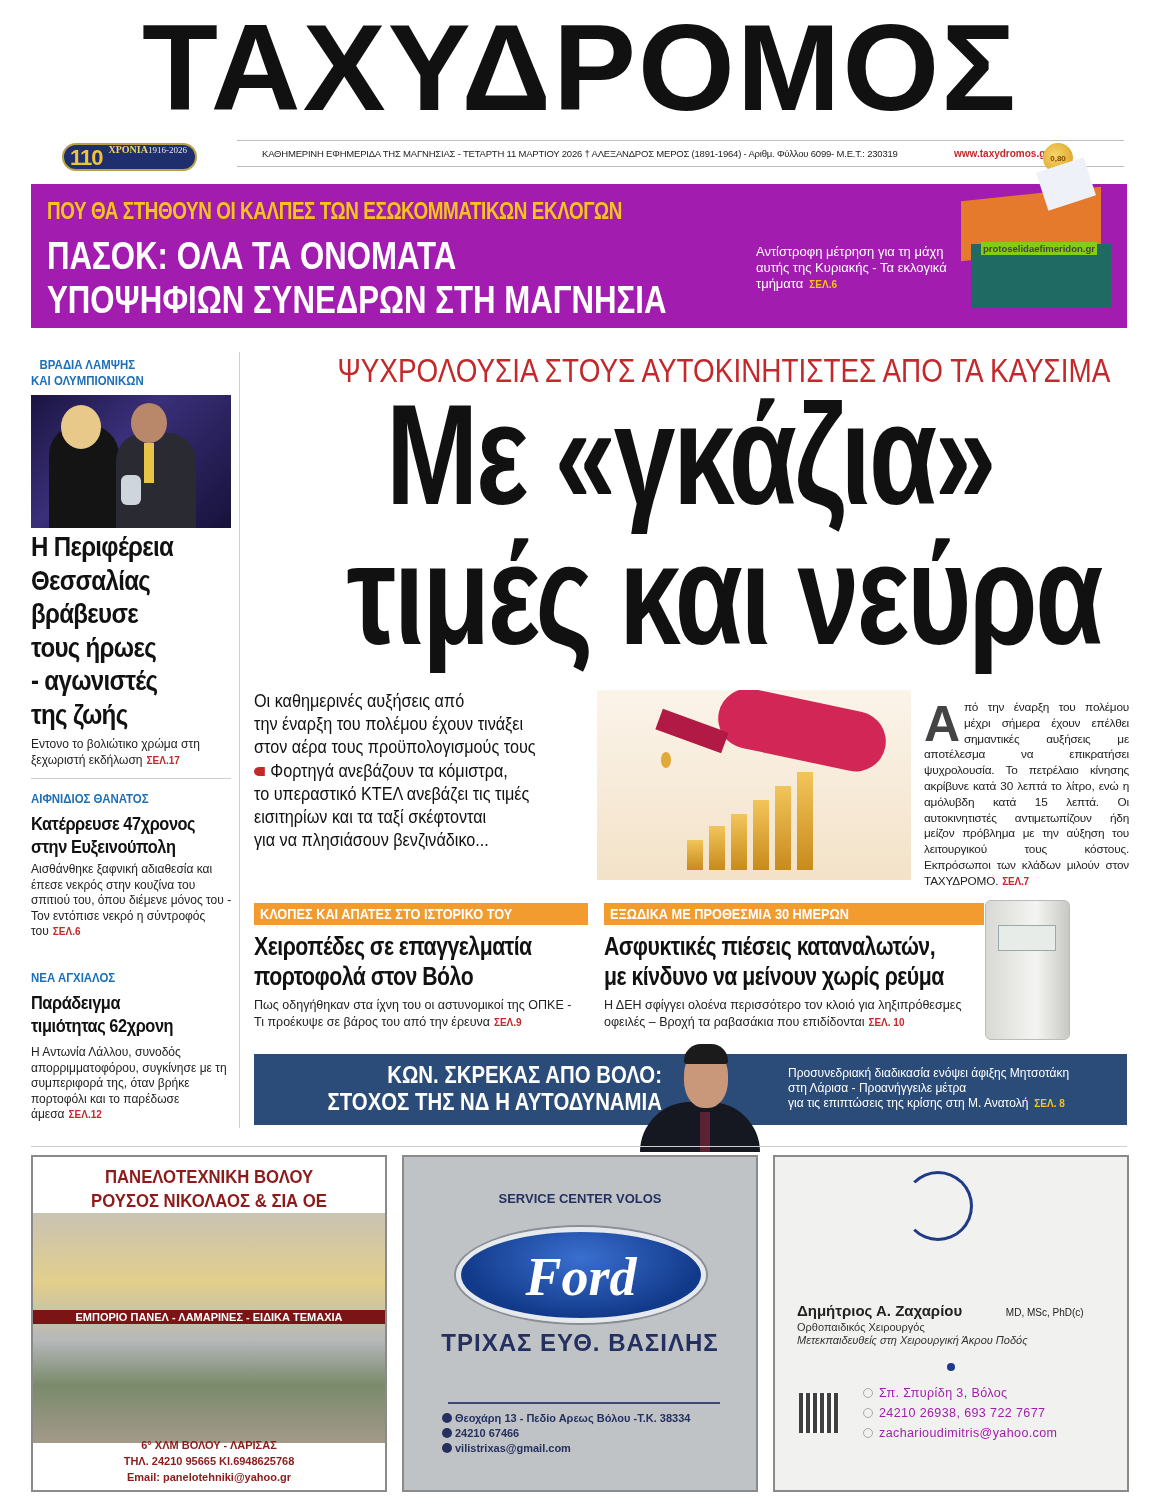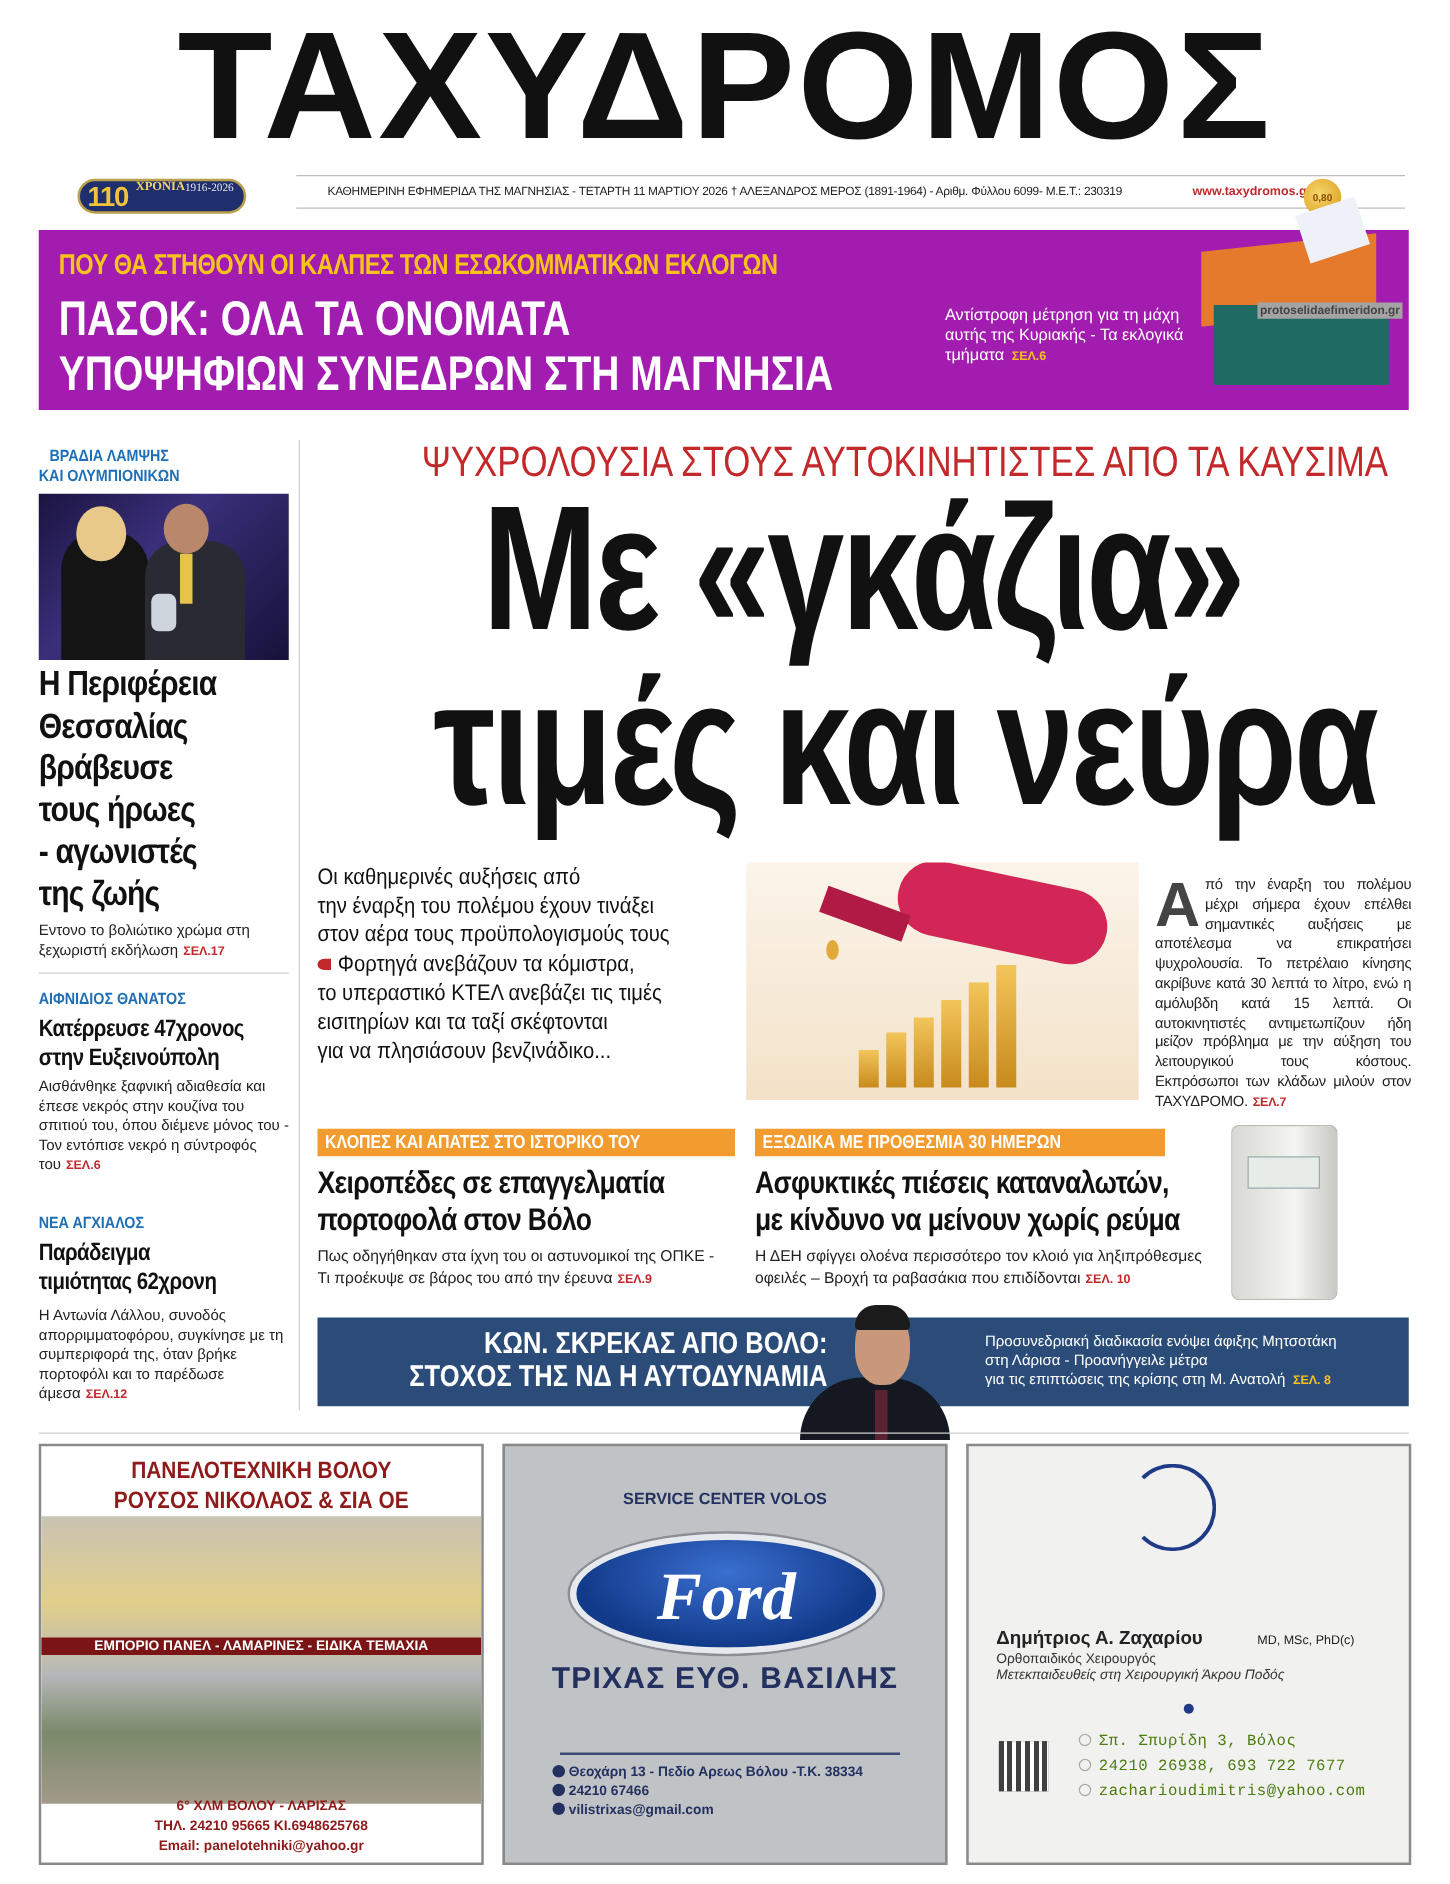--- a/index.html
+++ b/index.html
@@ -30,21 +30,21 @@
   .redbanner .kicker { position: absolute; left: 16px; top: 14px; font-weight: bold; font-size: 23px;
     color: #f5c31c; letter-spacing: -0.5px; transform: scaleX(0.82); transform-origin: left; white-space: nowrap; }
   .redbanner .head { position: absolute; left: 16px; top: 50px; font-weight: 900; font-size: 39px; line-height: 44px;
     color: #fff; transform: scaleX(0.8); transform-origin: left; white-space: nowrap; }
   .redbanner .side { position: absolute; left: 725px; top: 60px; font-size: 13px; color: #fff; line-height: 16px; width: 200px; }
   .sel-yellow { color: #f5c31c; font-weight: bold; font-size: 10px; margin-left: 6px; }
   .ballot { position: absolute; left: 900px; top: -20px; width: 196px; height: 164px; }
   .ballot .top { position: absolute; left: 30px; top: 30px; width: 140px; height: 60px; background: #e57a2c; transform: skewY(-6deg); }
   .ballot .bot { position: absolute; left: 40px; top: 80px; width: 140px; height: 64px; background: #1f6b64; }
   .ballot .paper { position: absolute; left: 110px; top: 0px; width: 50px; height: 40px; background: #eef2f8; transform: rotate(-18deg); }
-  .watermark { position: absolute; left: 1008px; top: 58px; background: #a3a3a3; color: #444; font-size: 9.5px; font-weight: bold; padding: 1px 2px; margin-left: 25px; }
+  .watermark { position: absolute; left: 1008px; top: 58px; background: #84cc16; color: #444; font-size: 9.5px; font-weight: bold; padding: 1px 2px; }
   .kick-blue { color: #1e6fb5; font-weight: bold; font-size: 13px; line-height: 16px; transform: scaleX(0.88); transform-origin: left; white-space: nowrap; }
   .photo1 { position: absolute; left: 31px; top: 395px; width: 200px; height: 133px;
     background: linear-gradient(135deg, #1a1440 0%, #3a2f7a 40%, #16123a 100%); overflow: hidden; }
   .photo1 .p1 { position: absolute; left: 18px; top: 30px; width: 70px; height: 110px; background: #141414; border-radius: 30px 30px 0 0; }
   .photo1 .h1 { position: absolute; left: 30px; top: 10px; width: 40px; height: 44px; background: #e8c98a; border-radius: 50%; }
   .photo1 .p2 { position: absolute; left: 85px; top: 38px; width: 80px; height: 100px; background: #2a2a33; border-radius: 28px 28px 0 0; }
   .photo1 .h2 { position: absolute; left: 100px; top: 8px; width: 36px; height: 40px; background: #b9876a; border-radius: 50%; }
   .photo1 .tie { position: absolute; left: 113px; top: 48px; width: 10px; height: 40px; background: #e6c447; }
   .photo1 .trophy { position: absolute; left: 90px; top: 80px; width: 20px; height: 30px; background: #cfd5dc; border-radius: 6px; }
   .bighead-left { position: absolute; left: 31px; top: 530px; width: 200px; font-weight: 900; font-size: 28px;
@@ -109,21 +109,21 @@
   .ad2 .contacts div span.ic { display: inline-block; width: 10px; height: 10px; border-radius: 50%; background: #243160; margin-right: 3px; vertical-align: -1px; }
   .ad3 { left: 773px; top: 1155px; width: 356px; height: 337px; background: #f1f1f0; }
   .ad3 .logo { position: absolute; left: 128px; top: 14px; width: 70px; height: 70px; border: 3px solid #1f3a86; border-radius: 50%; border-left-color: transparent; }
   .ad3 .name { position: absolute; left: 22px; top: 145px; font-size: 13px; color: #222; white-space: nowrap; }
   .ad3 .name b { font-size: 15px; }
   .ad3 .name small { font-size: 10px; padding-left: 40px; }
   .ad3 .role { position: absolute; left: 22px; top: 164px; font-size: 11px; color: #333; line-height: 13px; }
   .ad3 .dot { position: absolute; left: 172px; top: 206px; width: 8px; height: 8px; border-radius: 50%; background: #1f3a86; }
   .ad3 .qr { position: absolute; left: 24px; top: 236px; width: 40px; height: 40px;
     background: repeating-linear-gradient(90deg, #222 0 4px, #fff 4px 7px), #222; opacity: 0.85; }
-  .ad3 .info { position: absolute; left: 88px; top: 226px; font-size: 12.5px; color: #4d7c0f; line-height: 20px; white-space: nowrap; letter-spacing: 0.4px; font-family: Liberation Mono, monospace; }
+  .ad3 .info { position: absolute; left: 88px; top: 226px; font-size: 12.5px; color: #a21caf; line-height: 20px; white-space: nowrap; letter-spacing: 0.4px; }
   .ad3 .info .ic { display: inline-block; width: 10px; height: 10px; border: 1px solid #aaa; border-radius: 50%; margin-right: 6px; vertical-align: -1px; }
 </style>
 </head>
 <body>
 
 <div class="abs masthead">ΤΑΧΥΔΡΟΜΟΣ</div>
 <div class="abs rule" style="left:237px;top:140px;width:887px;"></div>
 <div class="abs rule" style="left:237px;top:166px;width:887px;"></div>
 <div class="abs badge110">
   <span class="num">110</span>
@@ -232,21 +232,21 @@
   <div class="subhead" style="margin-top:6px;">
     <div>Χειροπέδες σε επαγγελματία</div>
     <div>πορτοφολά στον Βόλο</div>
   </div>
   <div class="subtext" style="margin-top:6px;">
     <div>Πως οδηγήθηκαν στα ίχνη του οι αστυνομικοί της ΟΠΚΕ -</div>
     <div><span>Τι προέκυψε σε βάρος του από την έρευνα</span><span class="sel-red">ΣΕΛ.9</span></div>
   </div>
 </div>
 <div class="abs" style="left:604px;top:903px;width:380px;">
-  <div class="orangebar" style="width:328px;"><span>ΕΞΩΔΙΚΑ ΜΕ ΠΡΟΘΕΣΜΙΑ 30 ΗΜΕΡΩΝ</span></div>
+  <div class="orangebar" style="width:380px;"><span>ΕΞΩΔΙΚΑ ΜΕ ΠΡΟΘΕΣΜΙΑ 30 ΗΜΕΡΩΝ</span></div>
   <div class="subhead" style="margin-top:6px;">
     <div>Ασφυκτικές πιέσεις καταναλωτών,</div>
     <div>με κίνδυνο να μείνουν χωρίς ρεύμα</div>
   </div>
   <div class="subtext" style="margin-top:6px;">
     <div>Η ΔΕΗ σφίγγει ολοένα περισσότερο τον κλοιό για ληξιπρόθεσμες</div>
     <div><span>οφειλές – Βροχή τα ραβασάκια που επιδίδονται</span><span class="sel-red">ΣΕΛ. 10</span></div>
   </div>
 </div>
 <div class="abs meter">

